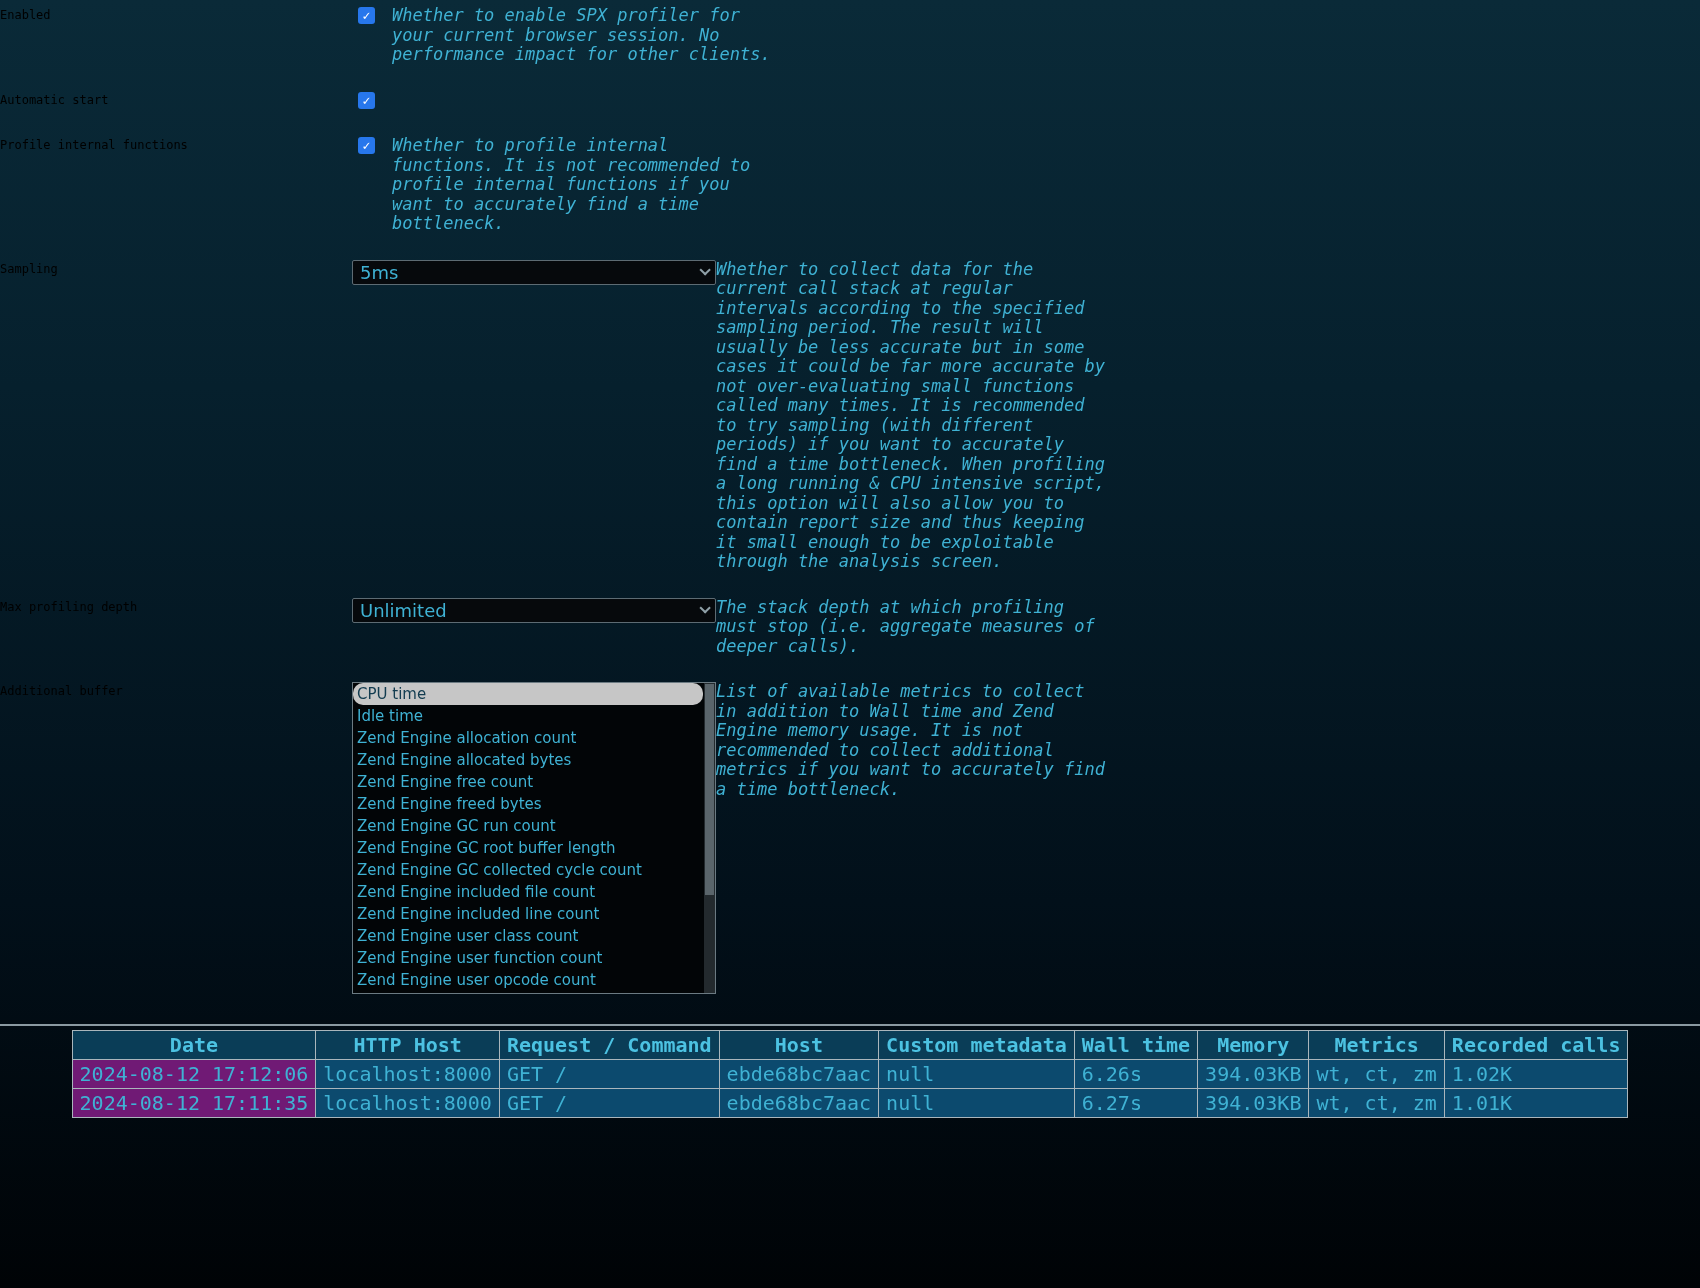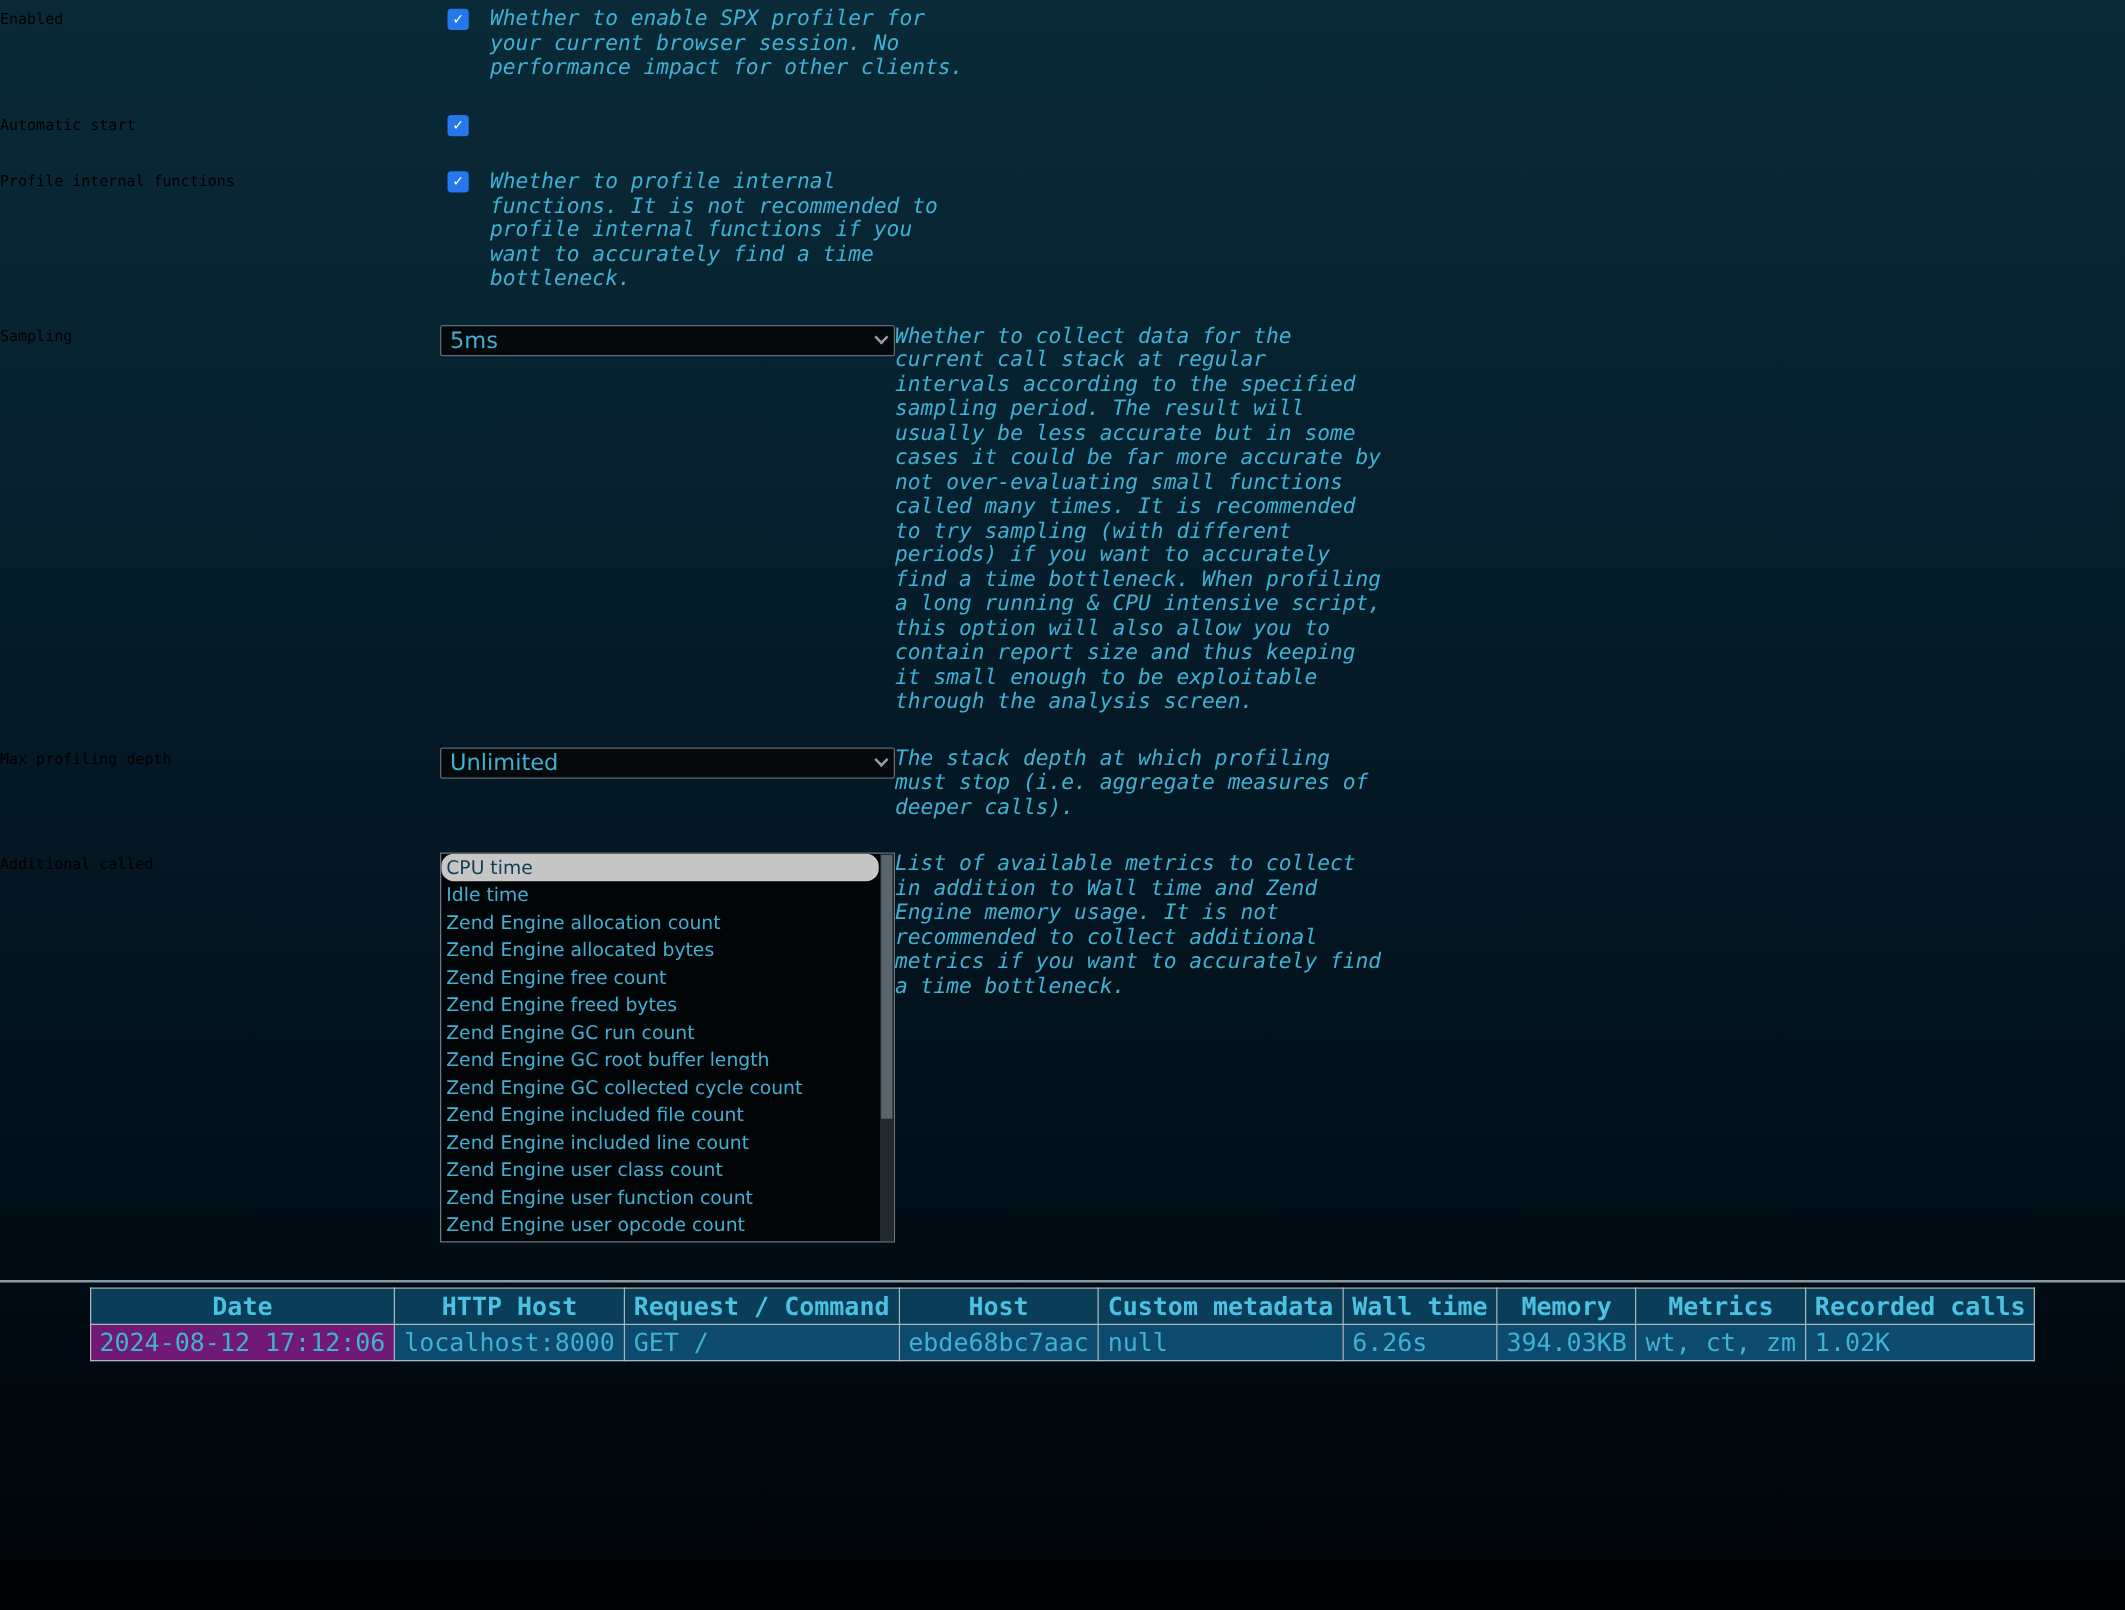--- a/index.html
+++ b/index.html
@@ -196,21 +196,21 @@
   <div class="row">
     <div class="lbl">Max profiling depth</div>
     <div class="select">
       <span>Unlimited</span>
       <span class="chev"></span>
     </div>
     <div class="desc sel-desc">The stack depth at which profiling must stop (i.e. aggregate measures of deeper calls).</div>
   </div>
 
   <div class="row">
-    <div class="lbl">Additional called</div>
+    <div class="lbl">Additional buffer</div>
     <div class="listbox">
         <div class="opt sel">CPU time</div>
         <div class="opt">Idle time</div>
         <div class="opt">Zend Engine allocation count</div>
         <div class="opt">Zend Engine allocated bytes</div>
         <div class="opt">Zend Engine free count</div>
         <div class="opt">Zend Engine freed bytes</div>
         <div class="opt">Zend Engine GC run count</div>
         <div class="opt">Zend Engine GC root buffer length</div>
         <div class="opt">Zend Engine GC collected cycle count</div>
@@ -249,14 +249,25 @@
         <td class="c-date">2024-08-12 17:12:06</td>
         <td>localhost:8000</td>
         <td>GET /</td>
         <td>ebde68bc7aac</td>
         <td>null</td>
         <td>6.26s</td>
         <td>394.03KB</td>
         <td>wt, ct, zm</td>
         <td>1.02K</td>
       </tr>
+      <tr>
+        <td class="c-date">2024-08-12 17:11:35</td>
+        <td>localhost:8000</td>
+        <td>GET /</td>
+        <td>ebde68bc7aac</td>
+        <td>null</td>
+        <td>6.27s</td>
+        <td>394.03KB</td>
+        <td>wt, ct, zm</td>
+        <td>1.01K</td>
+      </tr>
     </tbody>
 </table>
 
 </body></html>

